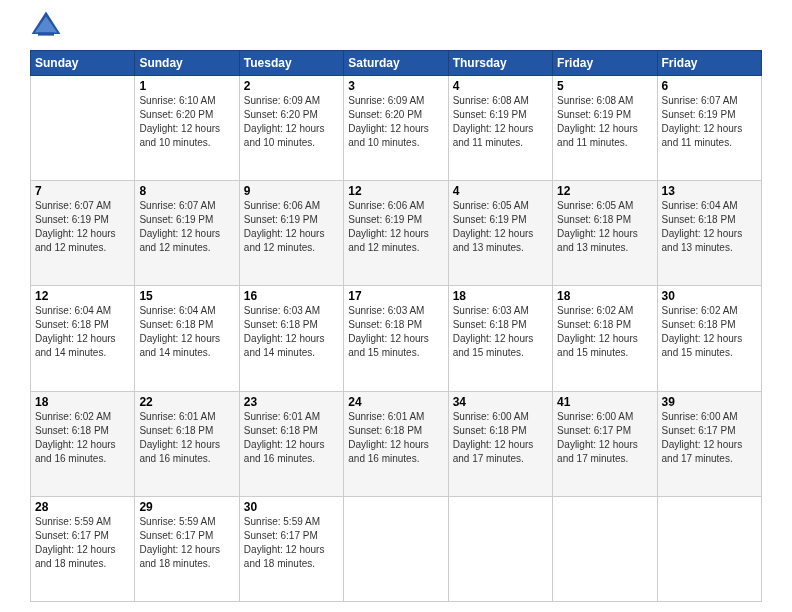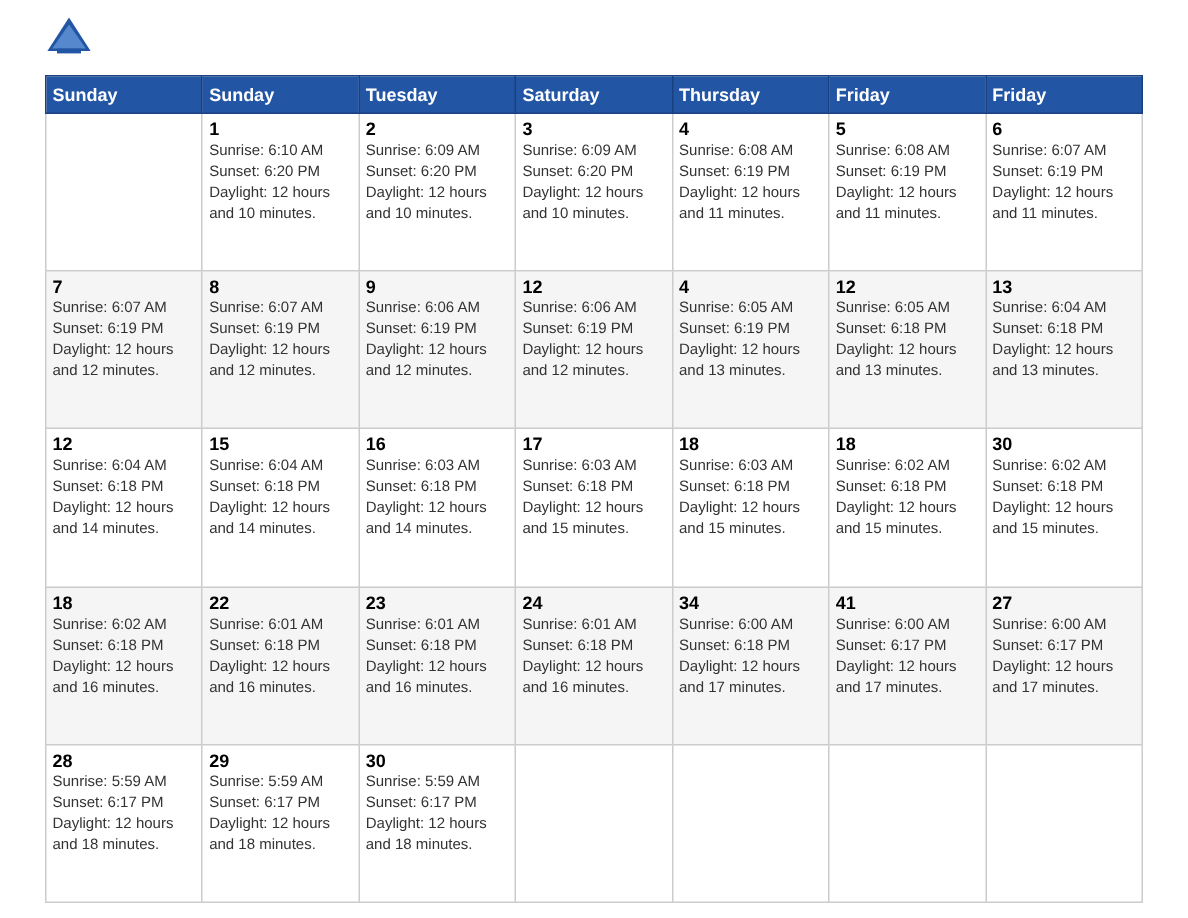--- a/index.html
+++ b/index.html
@@ -242,21 +242,21 @@
           </td>
           <td>
             <span class="day-num">34</span>
             <div class="day-info">Sunrise: 6:00 AM<br>Sunset: 6:18 PM<br>Daylight: 12 hours and 17 minutes.</div>
           </td>
           <td>
             <span class="day-num">41</span>
             <div class="day-info">Sunrise: 6:00 AM<br>Sunset: 6:17 PM<br>Daylight: 12 hours and 17 minutes.</div>
           </td>
           <td>
-            <span class="day-num">27</span>
+            <span class="day-num">39</span>
             <div class="day-info">Sunrise: 6:00 AM<br>Sunset: 6:17 PM<br>Daylight: 12 hours and 17 minutes.</div>
           </td>
         </tr>
         <tr>
           <td>
             <span class="day-num">28</span>
             <div class="day-info">Sunrise: 5:59 AM<br>Sunset: 6:17 PM<br>Daylight: 12 hours and 18 minutes.</div>
           </td>
           <td>
             <span class="day-num">29</span>

